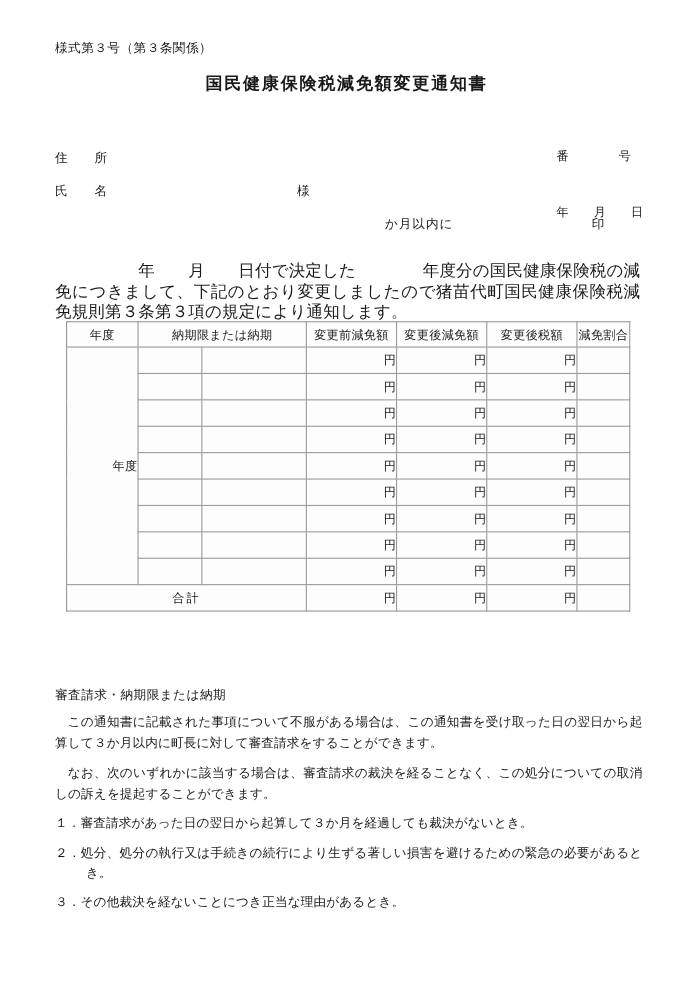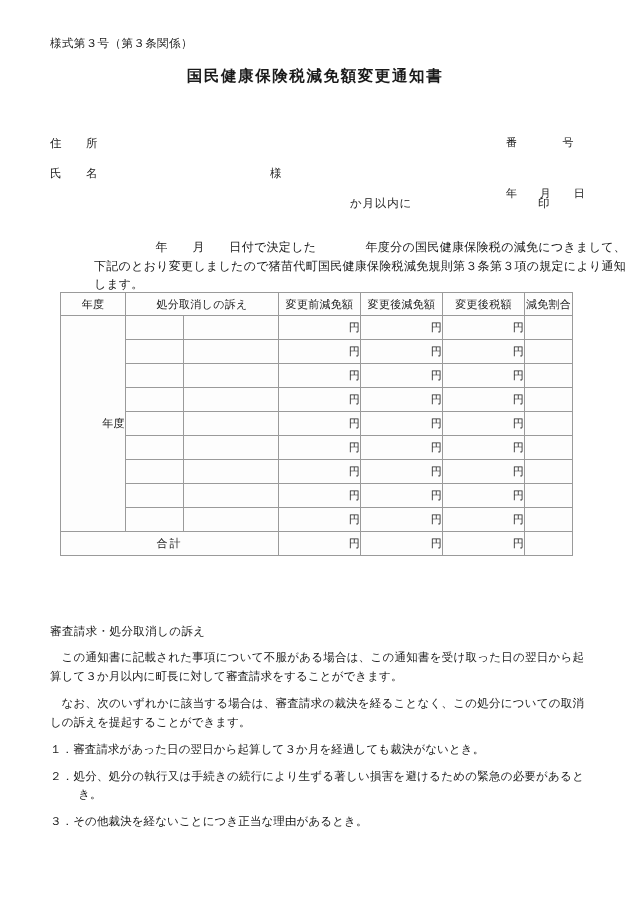--- a/index.html
+++ b/index.html
@@ -87,27 +87,26 @@
     top: 196px;
     font-size: 11.5px;
   }
 
   
   .body-para {
     position: absolute;
     left: 50px;
     top: 238px;
     width: 532px;
-    font-size: 12px;
+    font-size: 15px;
     line-height: 18.5px;
     text-align: justify;
     text-justify: inter-ideograph;
     letter-spacing: .15px;
     white-space: pre-wrap;
-    margin-left: 44px;
   }
 
   
   .tbl-wrap {
     position: absolute;
     left: 60px;
     top: 292px;
     width: 512px;
   }
   table.main {
@@ -221,21 +220,21 @@
           <col class="c-due-a">
           <col class="c-due-b">
         <col class="c-before">
           <col class="c-after">
           <col class="c-tax">
           <col class="c-rate">
       </colgroup>
       <thead>
         <tr>
           <th>年度</th>
-          <th colspan="2">処分取消しの訴え</th>
+          <th colspan="2">納期限または納期</th>
           <th>変更前減免額</th>
           <th>変更後減免額</th>
           <th>変更後税額</th>
           <th>減免割合</th>
         </tr>
       </thead>
       <tbody>
           <tr>
             <td class="year-merge" rowspan="9">年度</td>
             <td class="blank"></td>
@@ -316,21 +315,21 @@
           <td class="yen">円</td>
           <td class="yen">円</td>
           <td class="yen">円</td>
           <td class="blank"></td>
         </tr>
       </tfoot>
     </table>
   </div>
 
   <div class="notice">
-    <div class="notice-heading">審査請求・処分取消しの訴え</div>
+    <div class="notice-heading">審査請求・納期限または納期</div>
     <p>この通知書に記載された事項について不服がある場合は、この通知書を受け取った日の翌日から起算して３か月以内に町長に対して審査請求をすることができます。</p>
     <p>なお、次のいずれかに該当する場合は、審査請求の裁決を経ることなく、この処分についての取消しの訴えを提起することができます。</p>
     <ol>
         <li><span class="num">１．</span><span>審査請求があった日の翌日から起算して３か月を経過しても裁決がないとき。</span></li>
         <li><span class="num">２．</span><span>処分、処分の執行又は手続きの続行により生ずる著しい損害を避けるための緊急の必要があるとき。</span></li>
         <li><span class="num">３．</span><span>その他裁決を経ないことにつき正当な理由があるとき。</span></li>
       </ol>
   </div>
 
 </div>

